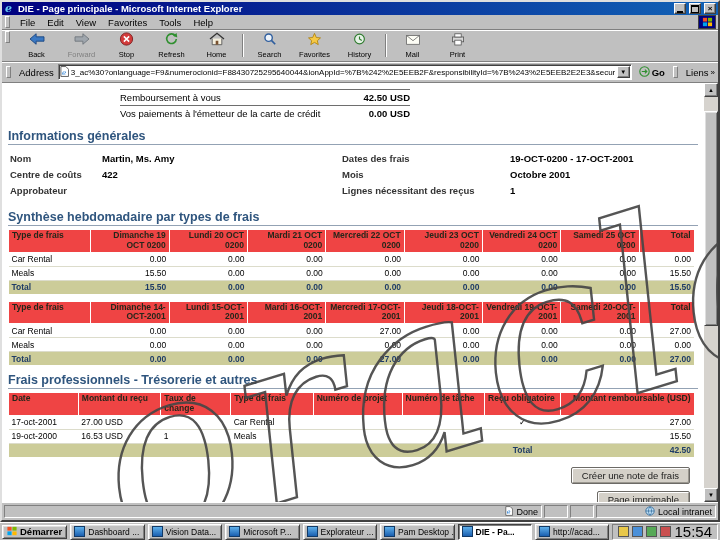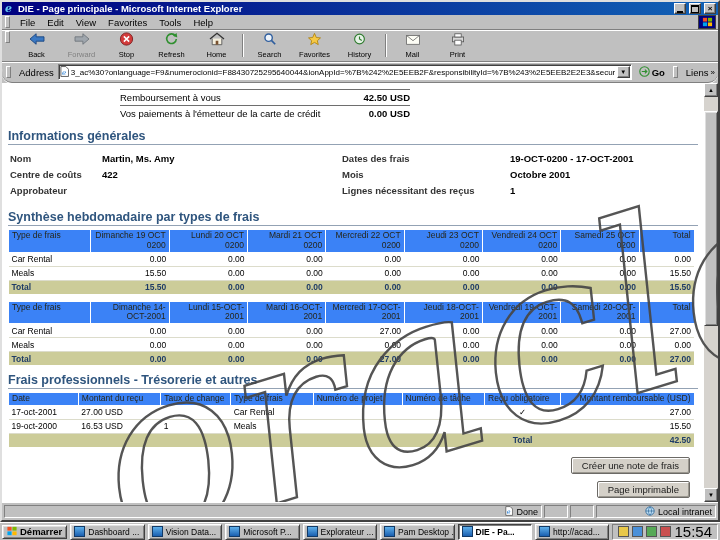--- a/index.html
+++ b/index.html
@@ -16,21 +16,21 @@
   .glyph-max{display:inline-block;width:6px;height:5px;border:1px solid #000;border-top-width:2px;margin-top:1px;}
   .menubar{height:14px;display:flex;align-items:center;border-bottom:1px solid #808080;box-shadow:0 1px 0 #fff;padding:0 2px;font-size:9.5px;flex:none;}
   .grip{width:3px;height:10px;border:1px solid;border-color:#fff #808080 #808080 #fff;margin:0 4px 0 1px;flex:none;}
   .menu-item{padding:1px 6px;}
   .menu-logo{margin-left:auto;width:16px;height:12px;display:flex;align-items:center;justify-content:center;background:#000080;border:1px solid #404040;}
   .toolbar{height:29px;display:flex;align-items:stretch;border-bottom:1px solid #808080;box-shadow:0 1px 0 #fff;padding:1px 2px;flex:none;}
   .tool-btn{width:45px;display:flex;flex-direction:column;align-items:center;justify-content:center;}
   .tool-label{font-size:7.5px;line-height:1;margin-top:1px;}
   .tool-btn[data-name="toolbar-button-forward"] .tool-label{color:#808080;}
   .tool-sep{width:1px;background:#808080;border-right:1px solid #fff;margin:3px 3px;}
-  .addressbar{height:18px;display:flex;align-items:center;padding:1px 3px;gap:4px;border-bottom:1px solid #808080;box-shadow:0 1px 0 #fff;font-size:9.5px;flex:none;border-radius:10px;}
+  .addressbar{height:18px;display:flex;align-items:center;padding:1px 3px;gap:4px;border-bottom:1px solid #808080;box-shadow:0 1px 0 #fff;font-size:9.5px;flex:none;}
   .addr-field{flex:1;display:flex;align-items:center;background:#fff;border:1px solid;border-color:#808080 #fff #fff #808080;box-shadow:inset 1px 1px 0 #404040;height:14px;padding:0 1px;gap:2px;min-width:0;}
   .addr-input{border:none;outline:none;flex:1;font-size:8px;font-family:"Liberation Sans",sans-serif;height:11px;padding:0;min-width:0;}
   .addr-drop{width:13px;height:12px;font-size:6px;line-height:11px;text-align:center;flex:none;}
   .go-btn{display:flex;align-items:center;gap:2px;padding:0 3px;font-weight:bold;}
   .links{display:flex;align-items:center;gap:2px;overflow:hidden;white-space:nowrap;}
   
   .content-wrap{flex:1;display:flex;background:#fff;overflow:hidden;position:relative;min-height:0;}
   .content{flex:1;padding:3px 6px;overflow:hidden;position:relative;min-width:0;}
   .watermark{position:absolute;left:88px;top:52px;pointer-events:none;z-index:40;overflow:visible;opacity:.92;}
   .vscroll{width:14px;background:#d6d3ce;display:flex;flex-direction:column;align-items:center;flex:none;}
@@ -38,21 +38,21 @@
   .sb-thumb{width:14px;height:215px;margin-top:14px;flex:none;}
   .sb-spacer{flex:1;}
   .summary-block{margin:3px 0 7px 112px;width:290px;font-size:9.5px;}
   .summary-row{display:flex;justify-content:space-between;border-top:1px solid #6e6e6e;padding:2px 0 2px 0;}
   .s-value{font-weight:bold;}
   .section-title{font-size:12.5px;font-weight:bold;color:#2f557e;border-bottom:1px solid #93a2b4;padding-bottom:1px;margin:8px 0 3px 0;}
   .info-grid{display:grid;grid-template-columns:92px 240px 168px 1fr;row-gap:5px;font-size:9.5px;padding:5px 2px 6px 2px;}
   .flabel{font-weight:bold;color:#333;}
   .fvalue{font-weight:bold;color:#000;}
   table.datatable{width:99.5%;border-collapse:collapse;font-size:8.5px;margin-bottom:7px;table-layout:fixed;}
-  .datatable th{background:#3b82f6;font-weight:normal;color:#26261a;border:1px solid #fff;padding:1px 3px;text-align:left;vertical-align:top;line-height:1.15;}
+  .datatable th{background:#ef4444;font-weight:bold;color:#26261a;border:1px solid #fff;padding:1px 3px;text-align:left;vertical-align:top;line-height:1.15;}
   .datatable td{padding:1.5px 3px;border-bottom:1px solid #dcdccb;overflow:hidden;white-space:nowrap;}
   .wk th:first-child{width:11%;} .wk th:last-child{width:7%;}
   .wk td:not(:first-child){text-align:right;}
   .wk th:not(:first-child){text-align:right;}
   .total-row td{background:#cccc99;font-weight:bold;color:#1f3c66;border-bottom:none;}
   .cash th:nth-child(1){width:10%}.cash th:nth-child(2){width:12%}.cash th:nth-child(3){width:10%}
   .cash th:nth-child(4){width:12%}.cash th:nth-child(5){width:13%}.cash th:nth-child(6){width:12%}
   .cash th:nth-child(7){width:11%}.cash th:nth-child(8){width:20%}
   .cash td:nth-child(7){text-align:center;}
   .cash td:last-child,.cash th:last-child{text-align:right;}

